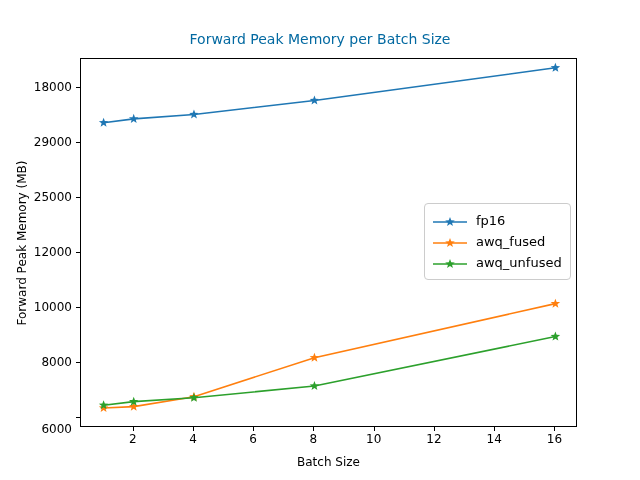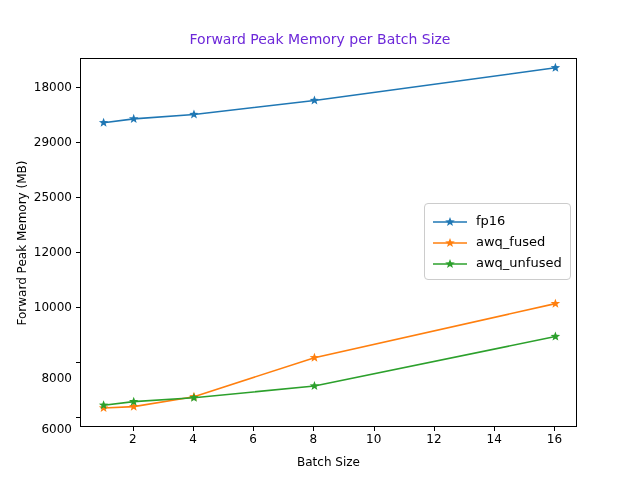--- a/index.html
+++ b/index.html
@@ -19,21 +19,21 @@
     height: 480px;
     background: #ffffff;
   }
   #chart-title {
     position: absolute;
     left: 0;
     top: 30px;
     width: 640px;
     text-align: center;
     font-size: 14px;
-    color: #6d28d9;
+    color: #0369a1;
     line-height: 18px;
     white-space: nowrap;
   }
   
   #plot-area {
     position: absolute;
     left: 80px;
     top: 58px;
     width: 497px;
     height: 369px;
@@ -150,21 +150,21 @@
 </head>
 <body>
 
 <div id="figure">
 
   <div id="chart-title">Forward Peak Memory per Batch Size</div>
 
   <div id="ytick-labels">
       <div class="ytick-label" style="top: 410.567px; margin-top: 12px;">6000</div>
       <div class="ytick-mark" style="top: 416.567px;"></div>
-      <div class="ytick-label" style="top: 355.656px; margin-top: 16px;">8000</div>
+      <div class="ytick-label" style="top: 355.656px;">8000</div>
       <div class="ytick-mark" style="top: 361.656px;"></div>
       <div class="ytick-label" style="top: 300.746px;">10000</div>
       <div class="ytick-mark" style="top: 306.746px;"></div>
       <div class="ytick-label" style="top: 245.835px;">12000</div>
       <div class="ytick-mark" style="top: 251.835px;"></div>
       <div class="ytick-label" style="top: 190.924px;">25000</div>
       <div class="ytick-mark" style="top: 196.924px;"></div>
       <div class="ytick-label" style="top: 136.013px;">29000</div>
       <div class="ytick-mark" style="top: 142.013px;"></div>
       <div class="ytick-label" style="top: 81.1027px;">18000</div>

